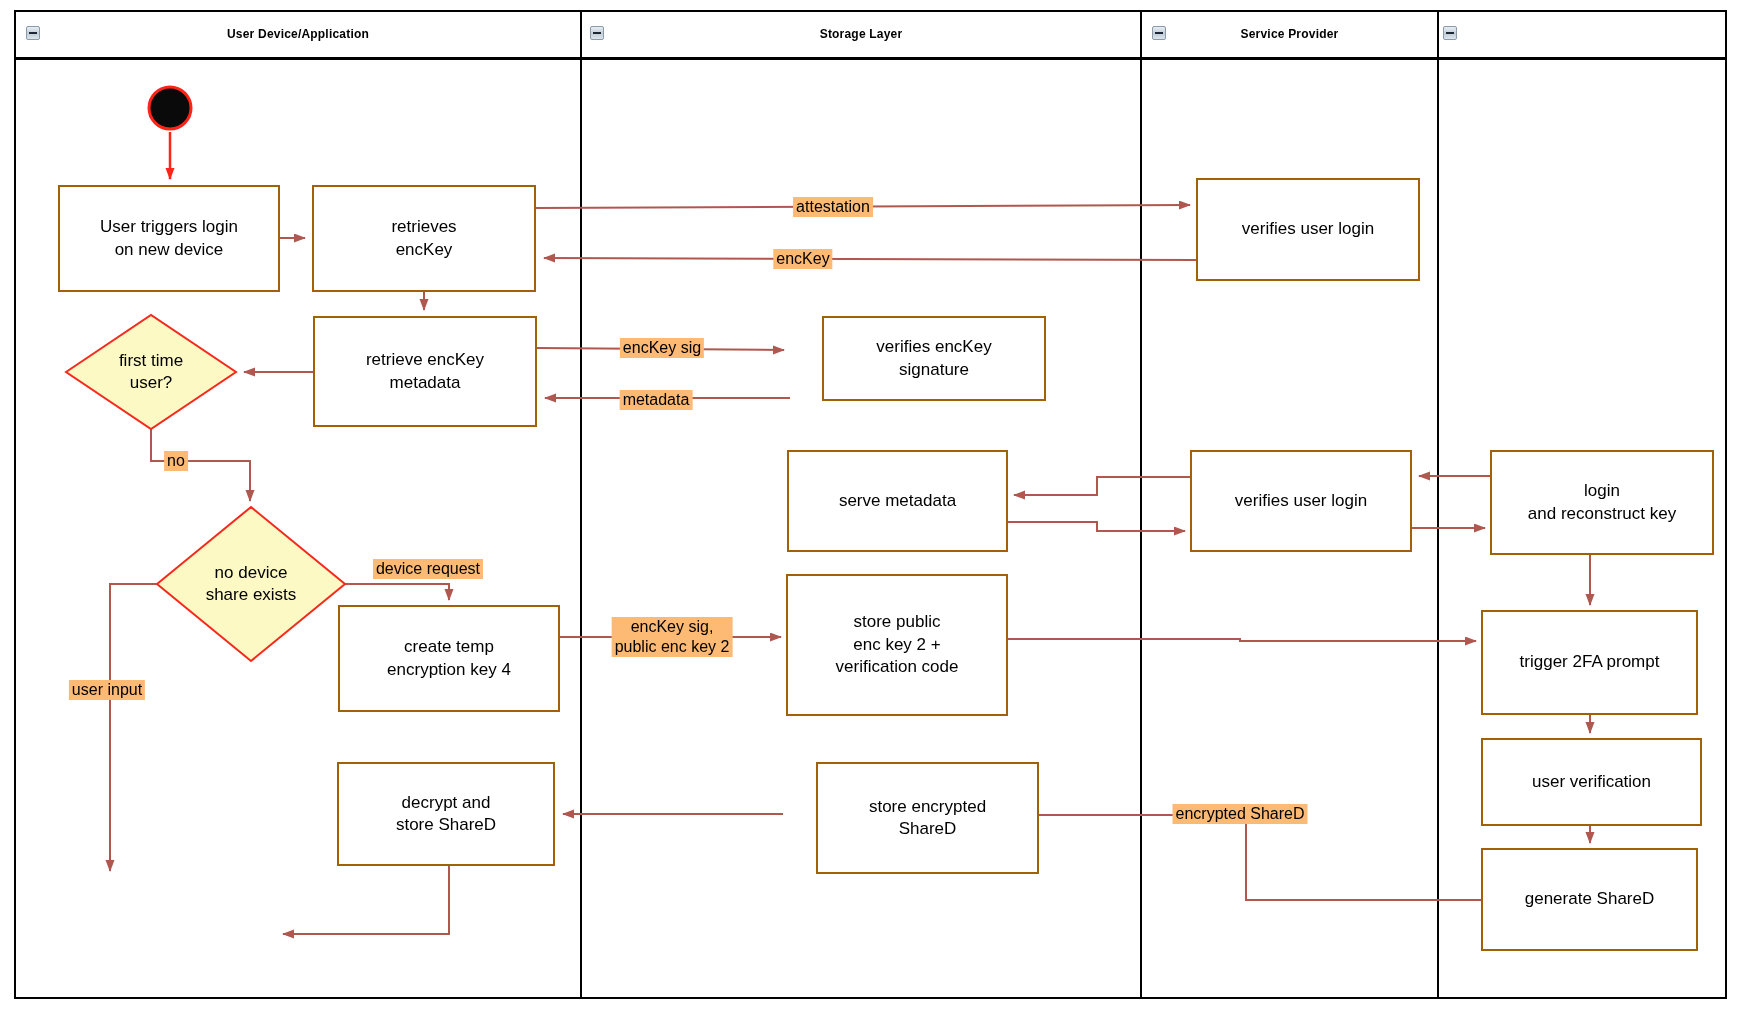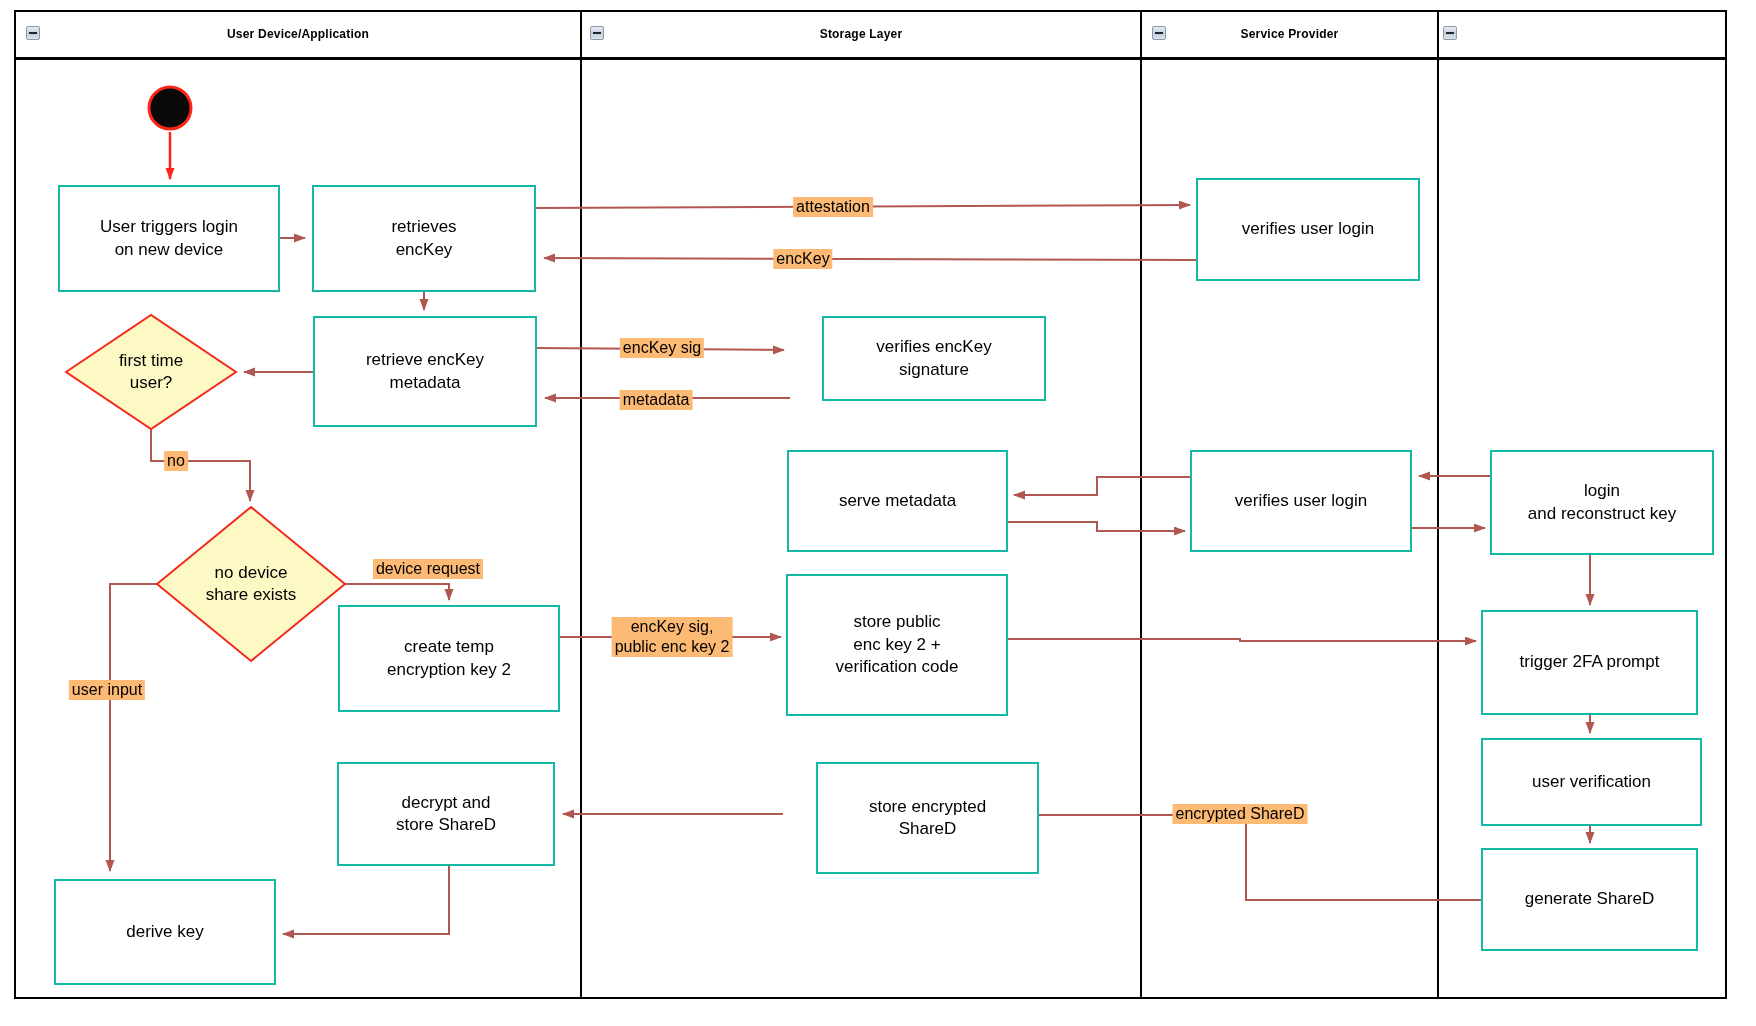--- a/index.html
+++ b/index.html
@@ -23,21 +23,21 @@
   }
   .collapse-icon{
     position:absolute;width:14px;height:14px;box-sizing:border-box;
     border:1px solid #8a9aa8;border-radius:2px;
     background:linear-gradient(180deg,#e7edf3 0%,#c2cdd8 55%,#dde5ec 100%);
     display:flex;align-items:center;justify-content:center;
   }
   .collapse-icon .minus{width:8px;height:2px;background:#1c2733;}
   
   .node{
-    position:absolute;box-sizing:border-box;border:2px solid #14b8a6;background:#fff;
+    position:absolute;box-sizing:border-box;border:2px solid #a16207;background:#fff;
     display:flex;align-items:center;justify-content:center;text-align:center;
     font-size:17px;line-height:1.32;color:#000;white-space:pre-line;
   }
   .decision-label{
     position:absolute;display:flex;align-items:center;justify-content:center;text-align:center;
     font-size:17px;line-height:1.3;color:#000;white-space:pre-line;transform:translate(-50%,-50%);
   }
   
   .edge-label{
     position:absolute;transform:translate(-50%,-50%);
@@ -124,32 +124,31 @@
   <div class="node" style="left:1196px;top:178px;width:224px;height:103px">verifies user login</div>
   <div class="node" style="left:313px;top:316px;width:224px;height:111px">retrieve encKey
 metadata</div>
   <div class="node" style="left:822px;top:316px;width:224px;height:85px">verifies encKey
 signature</div>
   <div class="node" style="left:787px;top:450px;width:221px;height:102px">serve metadata</div>
   <div class="node" style="left:1190px;top:450px;width:222px;height:102px">verifies user login</div>
   <div class="node" style="left:1490px;top:450px;width:224px;height:105px">login
 and reconstruct key</div>
   <div class="node" style="left:338px;top:605px;width:222px;height:107px">create temp
-encryption key 2</div>
+encryption key 4</div>
   <div class="node" style="left:786px;top:574px;width:222px;height:142px">store public
 enc key 2 +
 verification code</div>
   <div class="node" style="left:1481px;top:610px;width:217px;height:105px">trigger 2FA prompt</div>
   <div class="node" style="left:1481px;top:738px;width:221px;height:88px">user verification</div>
   <div class="node" style="left:1481px;top:848px;width:217px;height:103px">generate ShareD</div>
   <div class="node" style="left:816px;top:762px;width:223px;height:112px">store encrypted
 ShareD</div>
   <div class="node" style="left:337px;top:762px;width:218px;height:104px">decrypt and
 store ShareD</div>
-  <div class="node" style="left:54px;top:879px;width:222px;height:106px">derive key</div>
 
   <div class="decision-label" style="left:151px;top:372px;width:140px">first time
 user?</div>
   <div class="decision-label" style="left:251px;top:584px;width:160px">no device
 share exists</div>
 
   <div class="edge-label" style="left:833px;top:207px">attestation</div>
   <div class="edge-label" style="left:803px;top:259px">encKey</div>
   <div class="edge-label" style="left:662px;top:348px">encKey sig</div>
   <div class="edge-label" style="left:656px;top:400px">metadata</div>

